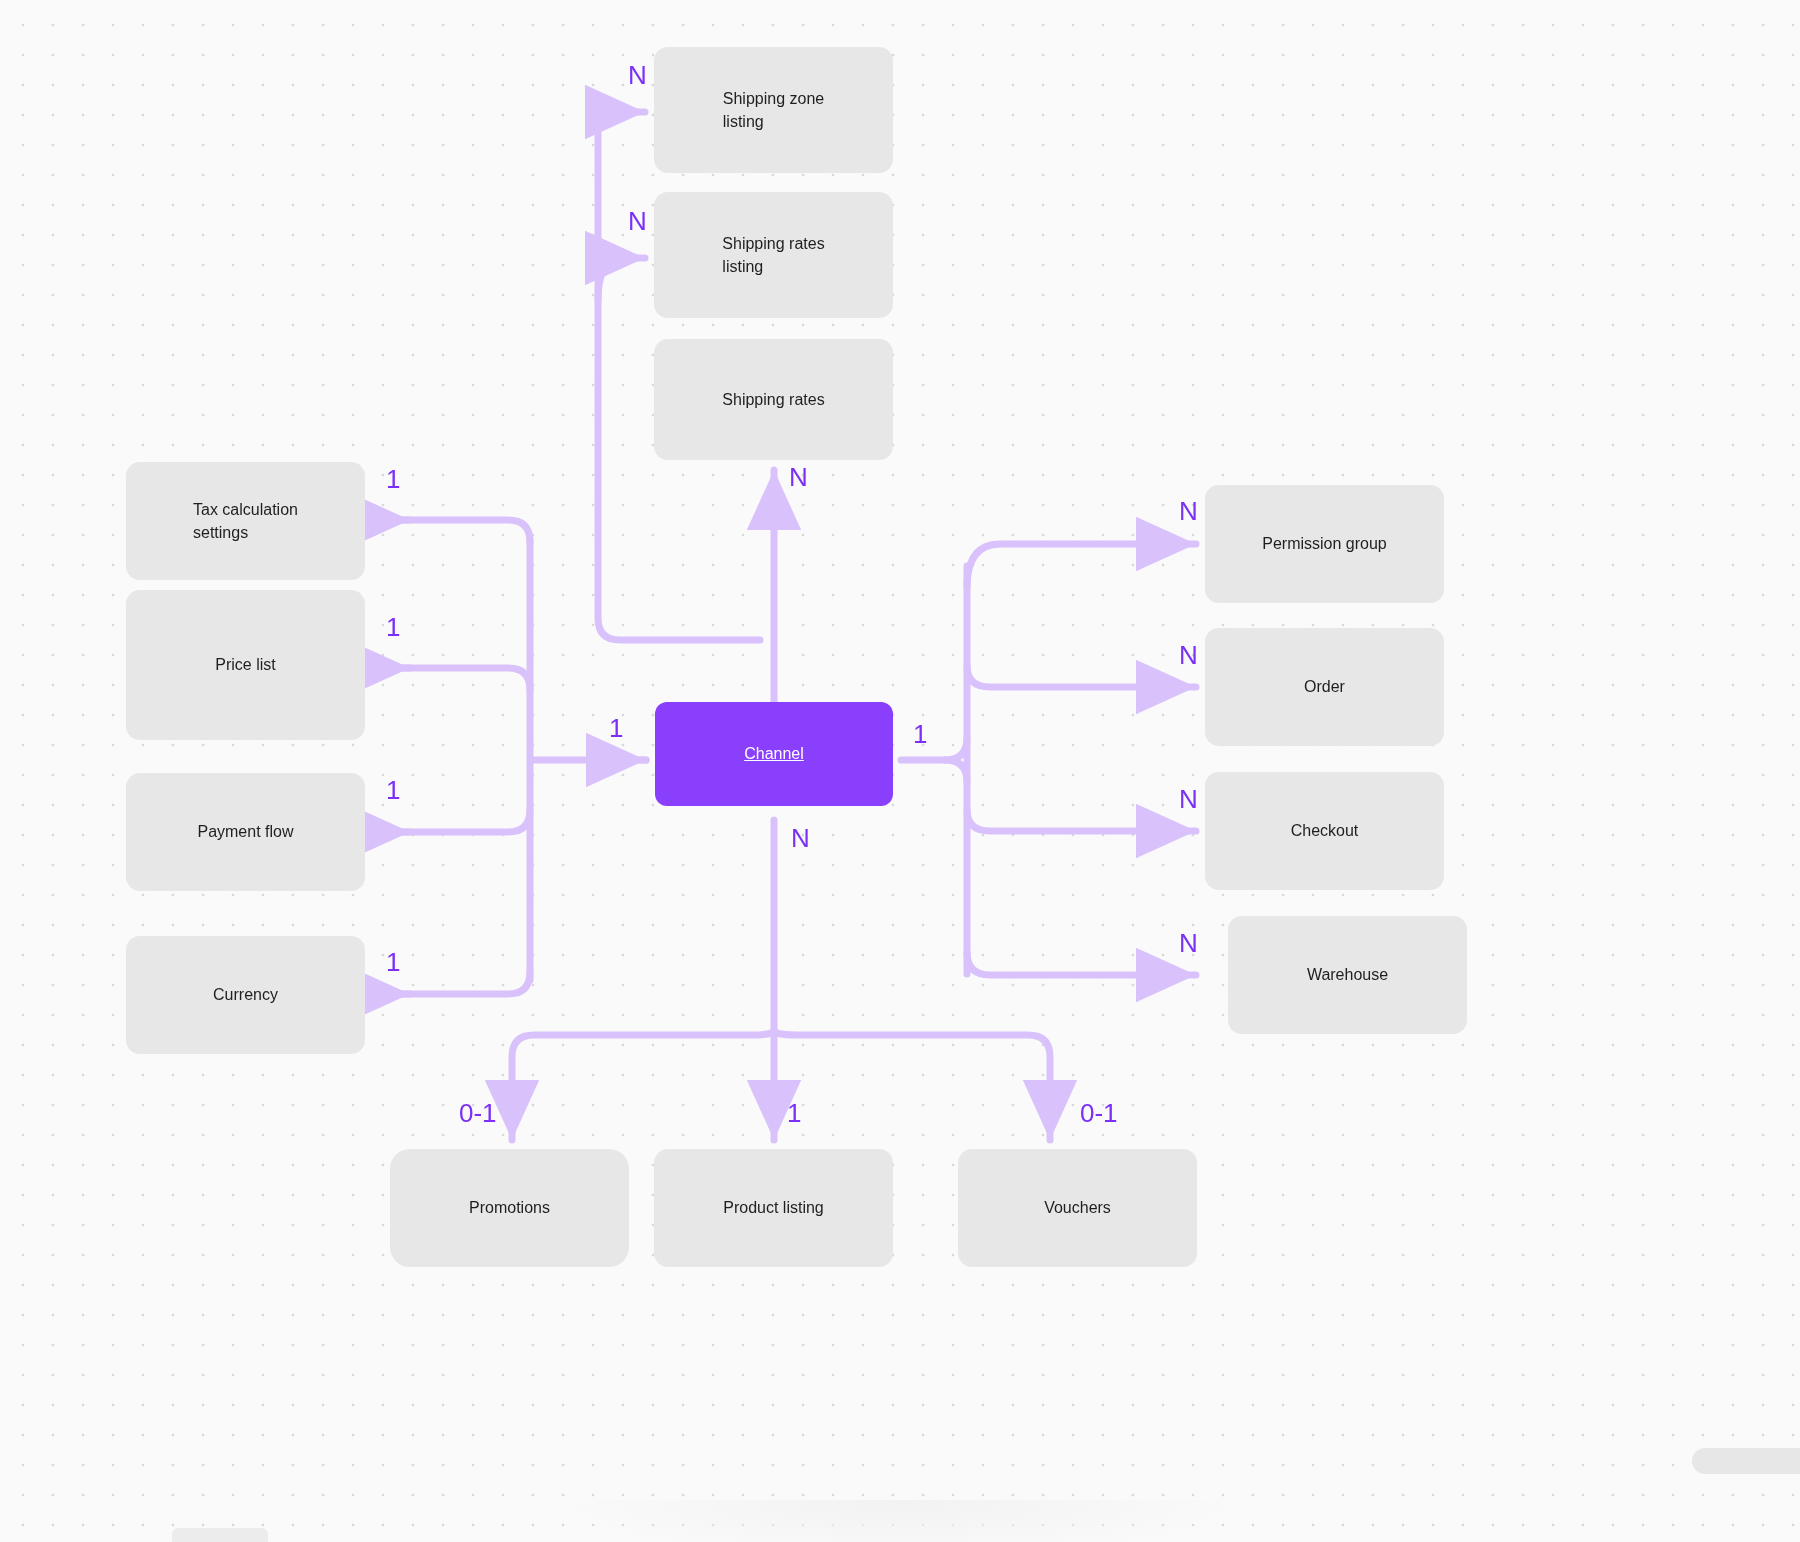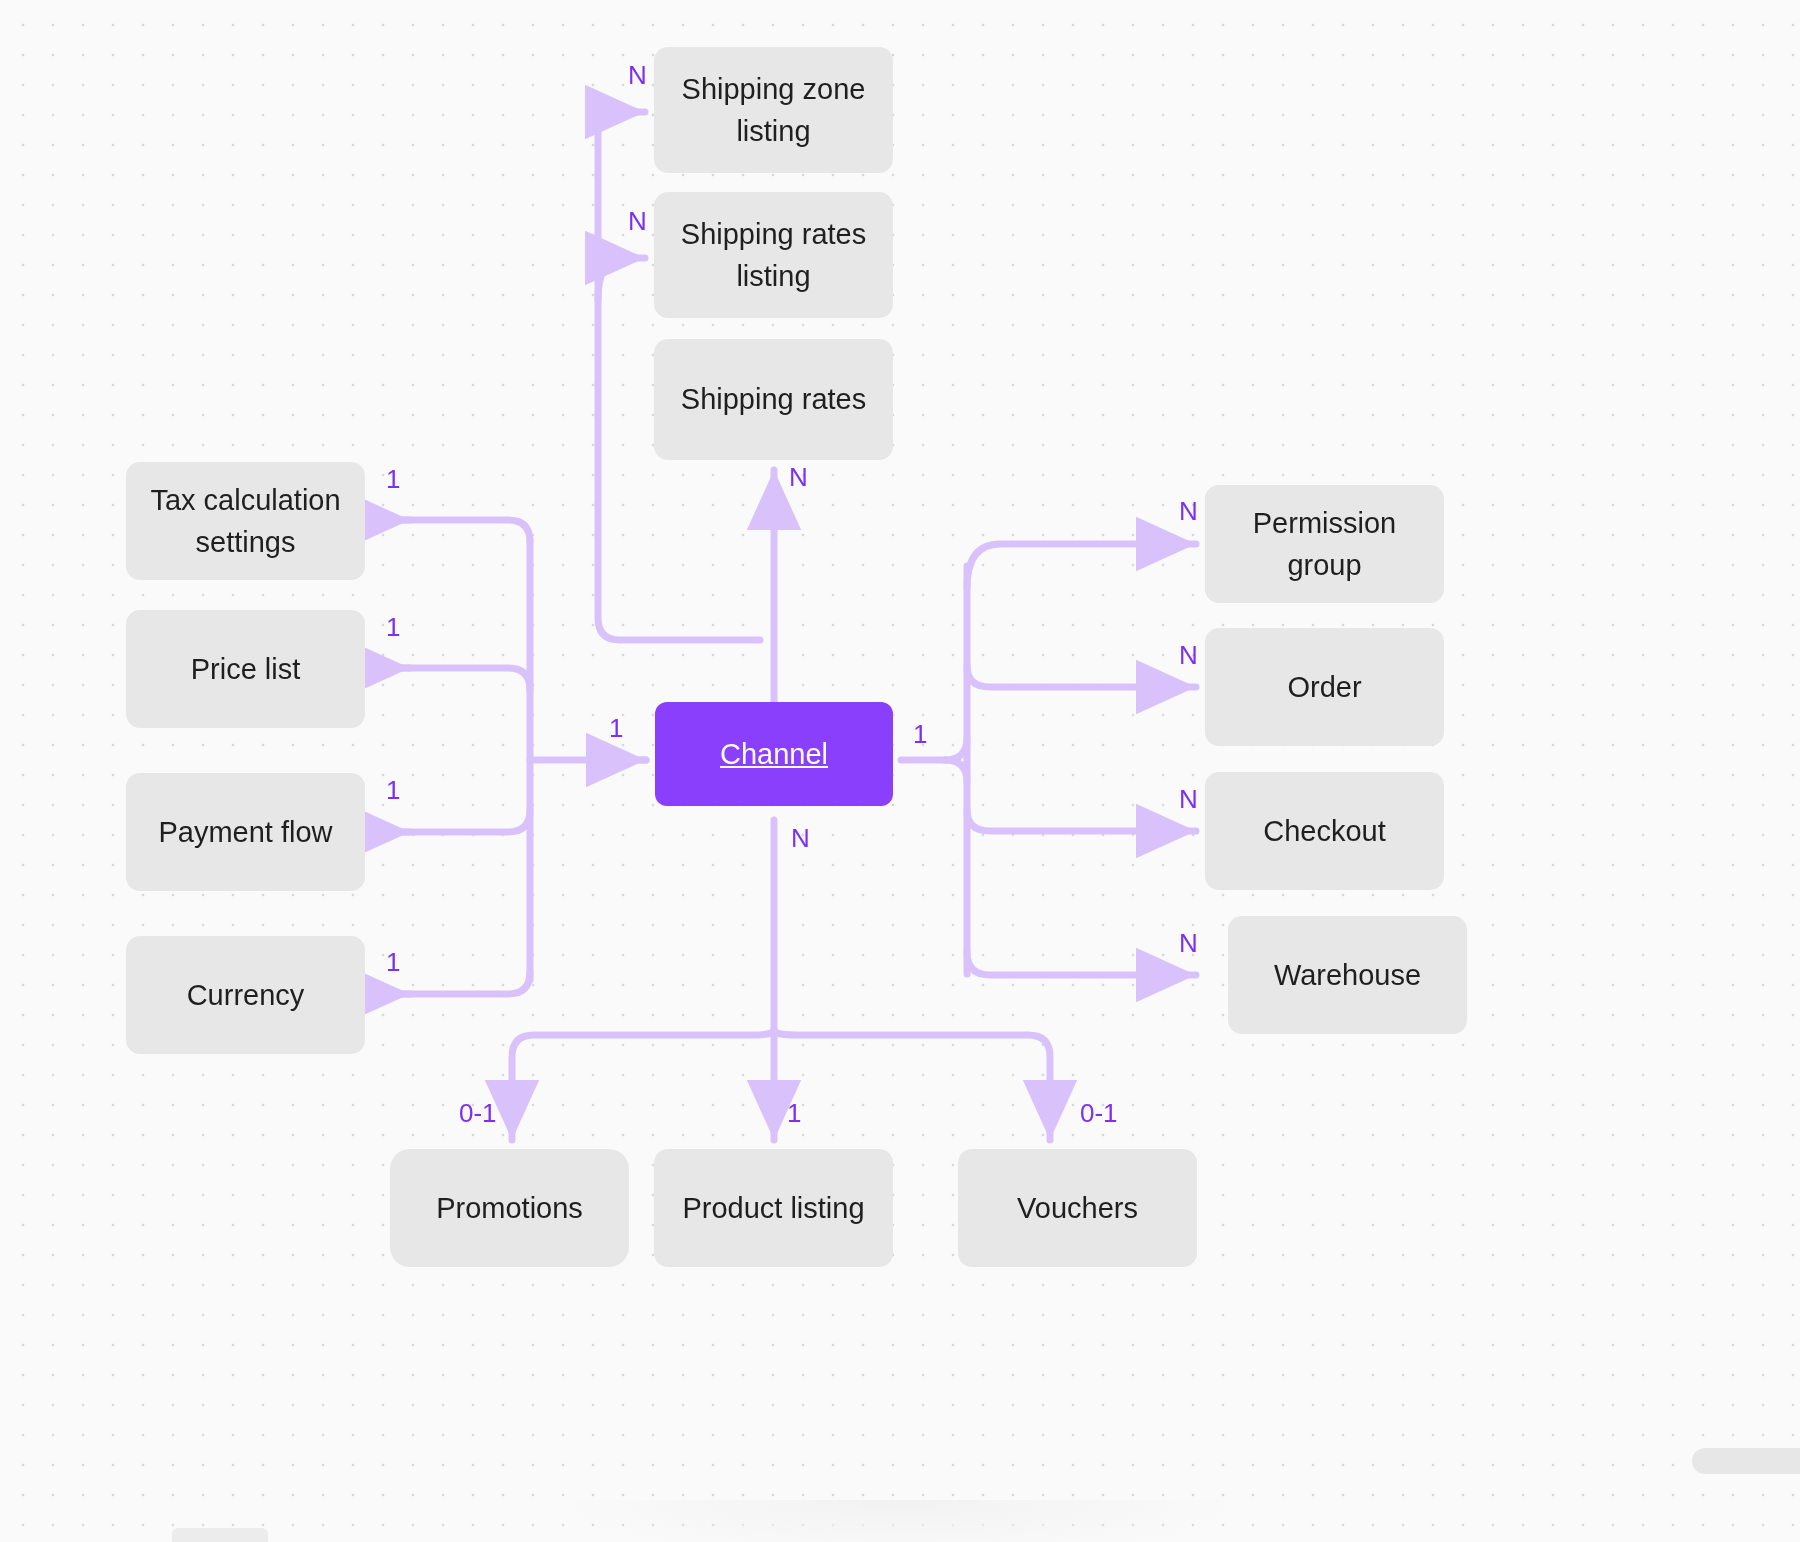--- a/index.html
+++ b/index.html
@@ -22,23 +22,23 @@
     pointer-events: none;
   }
   .node {
     position: absolute;
     box-sizing: border-box;
     background: #e7e7e7;
     border-radius: 14px;
     display: flex;
     align-items: center;
     justify-content: center;
-    text-align: center;
+    text-align: left;
     color: #1f1f1f;
-    font-size: 29px;
+    font-size: 16px;
     line-height: 1.45;
     padding: 6px 21px;
     z-index: 3;
   }
   .node.central {
     background: #8a3ffc;
     color: #ffffff;
     border-radius: 12px;
     z-index: 4;
   }
@@ -140,21 +140,21 @@
     <span class="card-title">Shipping rates
 listing</span>
   </div>
   <div class="node" style="left:654px;top:339px;width:239px;height:121px;">
     <span class="card-title">Shipping rates</span>
   </div>
   <div class="node" style="left:126px;top:462px;width:239px;height:118px;">
     <span class="card-title">Tax calculation
 settings</span>
   </div>
-  <div class="node" style="left:126px;top:610px;width:239px;height:118px;">
+  <div class="node" style="left:126px;top:590px;width:239px;height:150px;">
     <span class="card-title">Price list</span>
   </div>
   <div class="node" style="left:126px;top:773px;width:239px;height:118px;">
     <span class="card-title">Payment flow</span>
   </div>
   <div class="node" style="left:126px;top:936px;width:239px;height:118px;">
     <span class="card-title">Currency</span>
   </div>
   <div class="node" style="left:1205px;top:485px;width:239px;height:118px;">
     <span class="card-title">Permission group</span>

